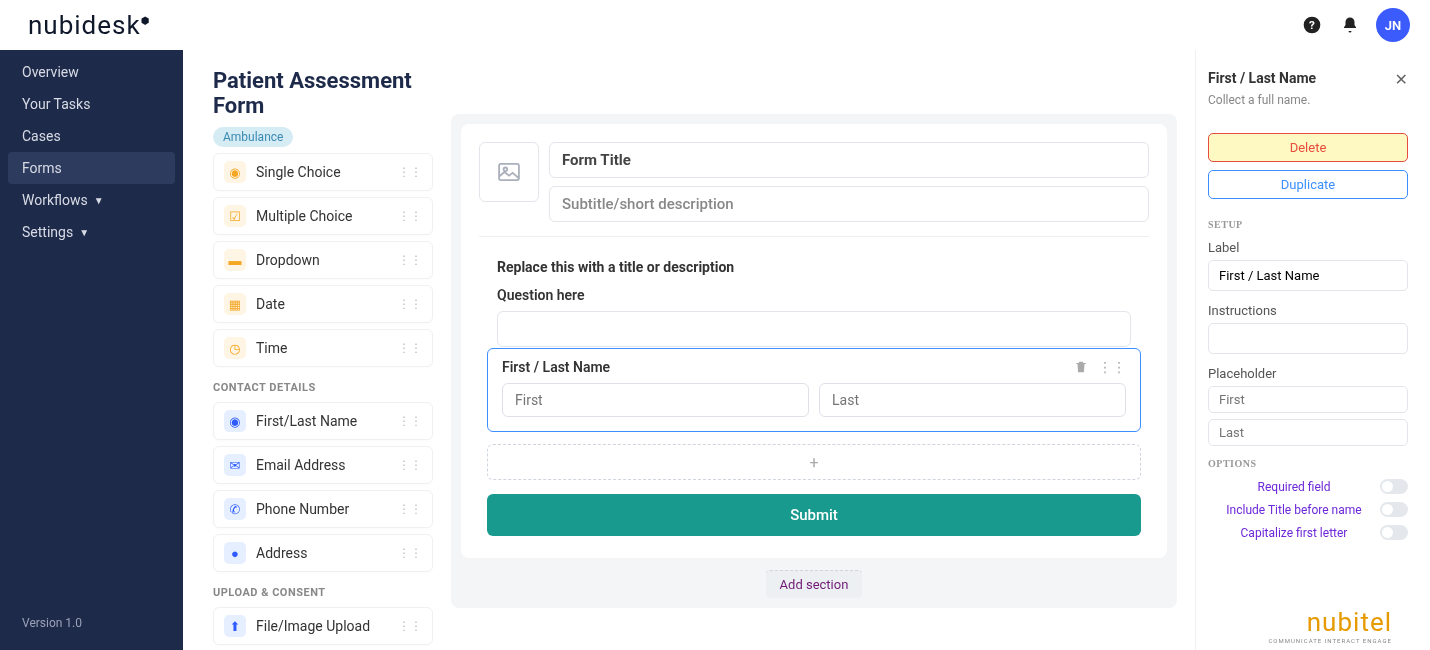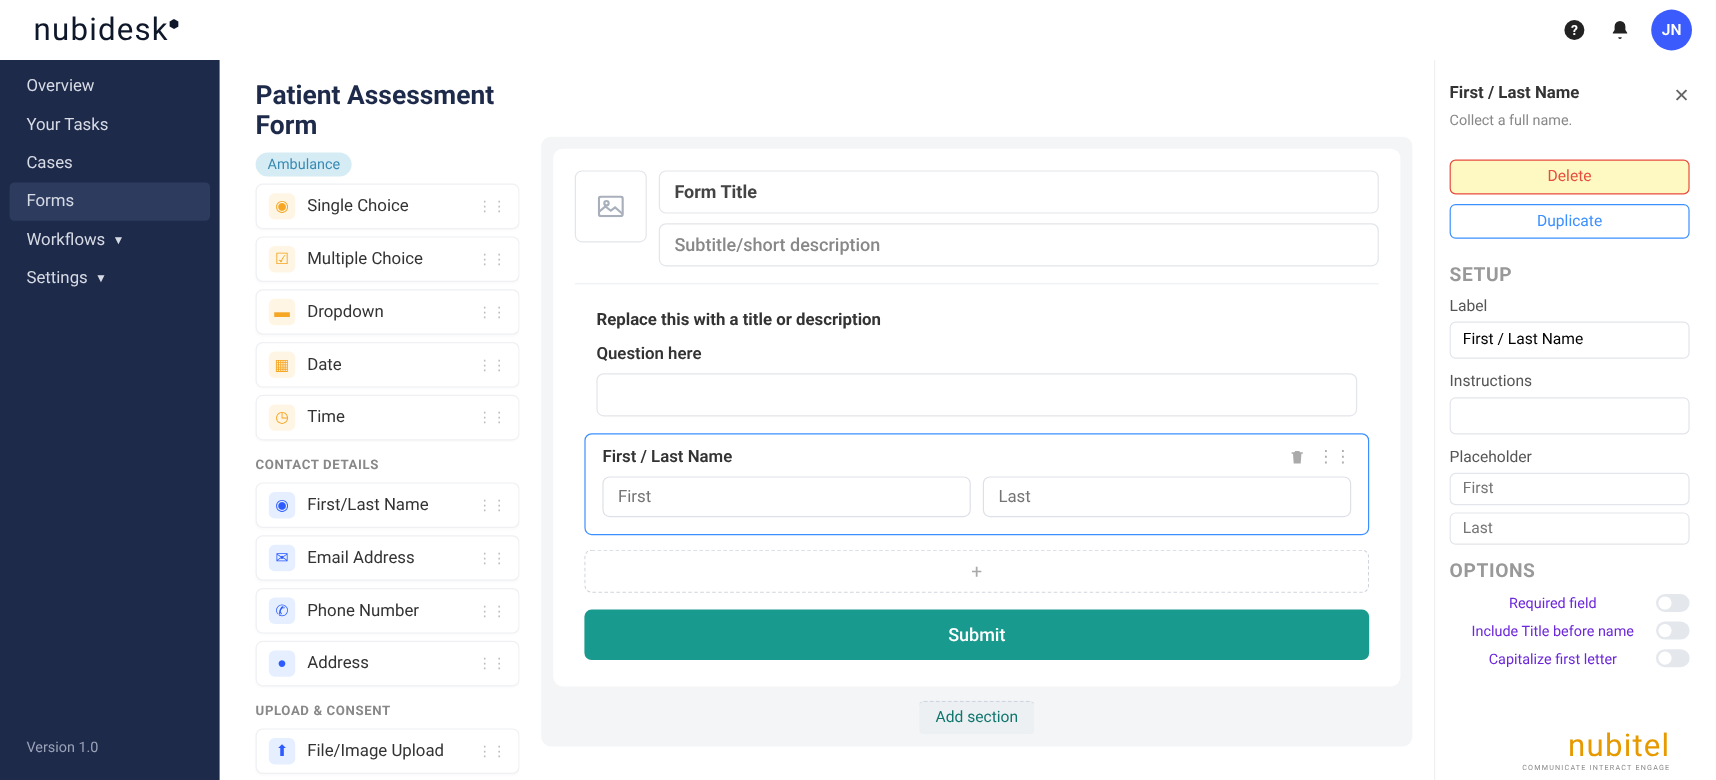--- a/index.html
+++ b/index.html
@@ -30,41 +30,41 @@
 .col-c { flex: 1; padding: 64px 18px 0 18px; overflow: hidden; }
 .canvas-wrap { background: #f4f5f7; border-radius: 8px; padding: 10px; }
 .canvas { background: #fff; border-radius: 8px; padding: 18px 18px 22px 18px; }
 .frm-hdr { display: flex; gap: 10px; border-bottom: 1px solid #edf0f3; padding-bottom: 14px; }
 .frm-img { width: 60px; height: 60px; border: 1px solid #e2e5ea; border-radius: 6px; display: flex; align-items: center; justify-content: center; color: #aab0bb; font-size: 18px; cursor: pointer; }
 .frm-tit { flex: 1; display: flex; flex-direction: column; gap: 8px; }
 .frm-tit input { border: 1px solid #e2e5ea; border-radius: 6px; padding: 8px 12px; font-size: 15px; color: #555; outline: none; }
 .frm-tit input::placeholder { color: #888; font-weight: 500; }
 .frm-tit input.big::placeholder { font-weight: 700; color: #444; }
 .sec-t { font-size: 14px; font-weight: 700; color: #333; margin: 22px 0 12px 18px; }
-.q-blk { margin: 0 18px 14px; }
+.q-blk { margin: 0 18px 1px; }
 .q-lab { font-size: 14px; font-weight: 600; color: #333; margin-bottom: 8px; }
 .q-in { width: 100%; border: 1px solid #e2e5ea; border-radius: 6px; padding: 9px 12px; font-size: 14px; outline: none; }
 .sel-fld { border: 1.5px solid #3b8fff; border-radius: 6px; margin: 0 8px 12px; padding: 10px 14px 14px; position: relative; }
 .sel-hd { display: flex; align-items: center; margin-bottom: 8px; }
 .sel-hd-t { font-size: 14px; font-weight: 600; color: #333; flex: 1; }
 .sel-act { color: #aaa; margin-left: 10px; cursor: pointer; font-size: 14px; }
 .nm-row { display: flex; gap: 10px; }
 .nm-row input { flex: 1; border: 1px solid #dde1e7; border-radius: 6px; padding: 8px 12px; font-size: 14px; outline: none; }
 .drop { margin: 0 8px 14px; border: 1.5px dashed #d0d5dd; border-radius: 6px; height: 36px; display: flex; align-items: center; justify-content: center; color: #aaa; font-size: 16px; cursor: pointer; }
 .submit { margin: 0 8px; background: #199a8e; color: #fff; text-align: center; padding: 12px; border-radius: 6px; font-size: 15px; font-weight: 500; cursor: pointer; }
 .add-sec { text-align: center; margin: 12px 0 0; }
-.add-sec-b { display: inline-block; background: #edf0f3; color: #0f766e; font-size: 13px; padding: 6px 14px; border-radius: 4px; cursor: pointer; border-top: 1px dashed #d0d5dd; }
+.add-sec-b { display: inline-block; background: #edf0f3; color: #701a75; font-size: 13px; padding: 6px 14px; border-radius: 4px; cursor: pointer; border-top: 1px dashed #d0d5dd; }
 .col-r { width: 235px; padding: 20px 22px 0 12px; border-left: 1px solid #f0f0f0; position: relative; }
 .prop-hd { display: flex; align-items: flex-start; margin-bottom: 4px; }
 .prop-t { font-size: 14px; font-weight: 700; color: #333; flex: 1; }
 .prop-x { color: #666; cursor: pointer; font-size: 16px; }
 .prop-sub { font-size: 12px; color: #888; margin-bottom: 26px; }
 .btn-del { width: 100%; border: 1px solid #e74c3c; color: #e74c3c; background: #fef9c3; border-radius: 5px; padding: 6px; font-size: 13px; cursor: pointer; margin-bottom: 8px; }
 .btn-dup { width: 100%; border: 1px solid #3b8fff; color: #3b8fff; background: #fff; border-radius: 5px; padding: 6px; font-size: 13px; cursor: pointer; margin-bottom: 14px; }
-.prop-sh { font-size: 16px; font-weight: 700; color: #999; letter-spacing: 0.5px; margin: 6px 0 10px; }
+.prop-sh { font-size: 10px; font-weight: 700; color: #999; letter-spacing: 0.5px; margin: 6px 0 10px; font-family: Liberation Serif, serif; }
 .prop-lab { font-size: 13px; color: #555; margin-bottom: 5px; }
 .prop-in { width: 100%; border: 1px solid #e2e5ea; border-radius: 5px; padding: 7px 10px; font-size: 13px; outline: none; margin-bottom: 12px; }
 .prop-in.sm { padding: 5px 10px; margin-bottom: 6px; }
 .opt-row { display: flex; align-items: center; font-size: 12px; color: #6d28d9; margin-bottom: 8px; text-align: center; }
 .tog { width: 28px; height: 15px; background: #e4e7ec; border-radius: 10px; position: relative; cursor: pointer; }
 .tog::after { content: ''; width: 11px; height: 11px; background: #fff; border-radius: 50%; position: absolute; top: 2px; left: 2px; }
 .opt-row .lab { flex: 1; }
 .brand { position: absolute; bottom: 6px; right: 38px; text-align: right; }
 .brand-l { font-size: 26px; color: #e69a00; letter-spacing: 1px; }
 .brand-t { font-size: 6px; color: #888; letter-spacing: 1px; }

